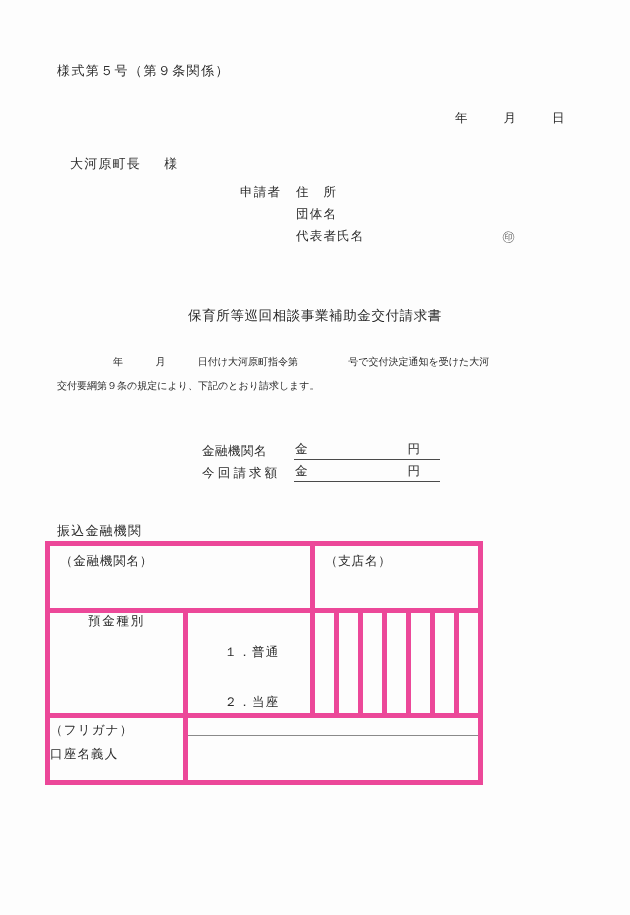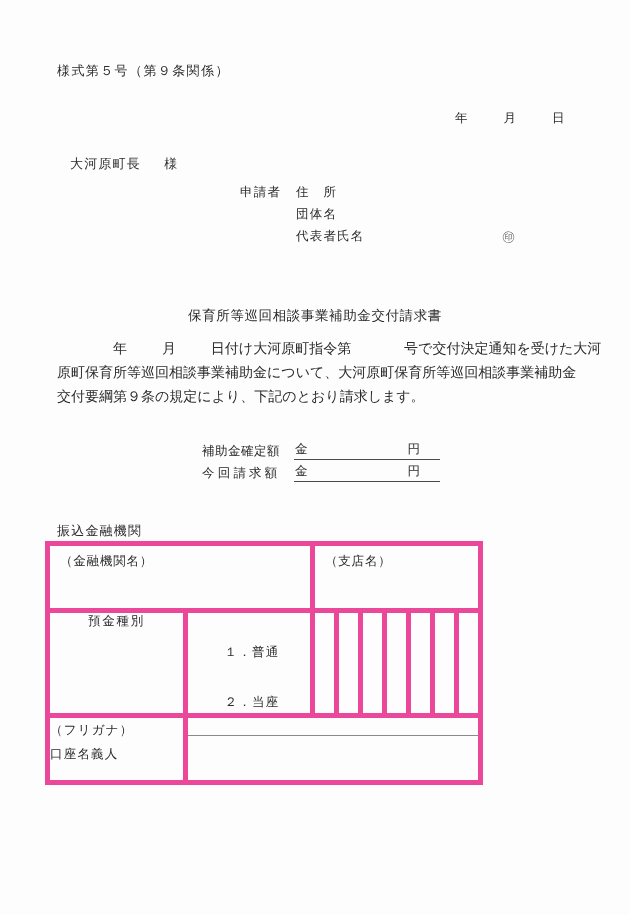--- a/index.html
+++ b/index.html
@@ -95,23 +95,23 @@
     text-align: center;
     font-size: 13.5px;
     letter-spacing: 0.6px;
     white-space: nowrap;
   }
 
   
   .body-text {
     position: absolute;
     left: 57px;
-    top: 336px;
+    top: 350px;
     width: 518px;
-    font-size: 14px;
+    font-size: 10px;
     line-height: 24px;
   }
   .body-line {
     white-space: nowrap;
   }
   .body-line.first {
     text-indent: 56px;
   }
   .body-line .blank-sm {
     display: inline-block;
@@ -279,27 +279,26 @@
   <div class="body-text">
     <div class="body-line first">
       <span>年</span>
       <span class="blank-sm"></span>
       <span>月</span>
       <span class="blank-sm"></span>
       <span>日付け大河原町指令第</span>
       <span class="blank-md"></span>
       <span>号で交付決定通知を受けた大河</span>
     </div>
-    <div class="body-line">原町保育所等巡回相談事業補助金について、大河原町保育所等巡回相談事業補助金</div>
     <div class="body-line">交付要綱第９条の規定により、下記のとおり請求します。</div>
   </div>
 
   <div class="amounts">
     <div class="amount-row">
-      <span class="amount-label">補助金確定額</span>
+      <span class="amount-label">金融機関名</span>
       <span class="amount-field">
         <span class="yen-mark">金</span>
         <span class="yen-unit">円</span>
       </span>
       <span class="amount-tail"></span>
     </div>
     <div class="amount-row">
       <span class="amount-label wide">今回請求額</span>
       <span class="amount-field">
         <span class="yen-mark">金</span>

